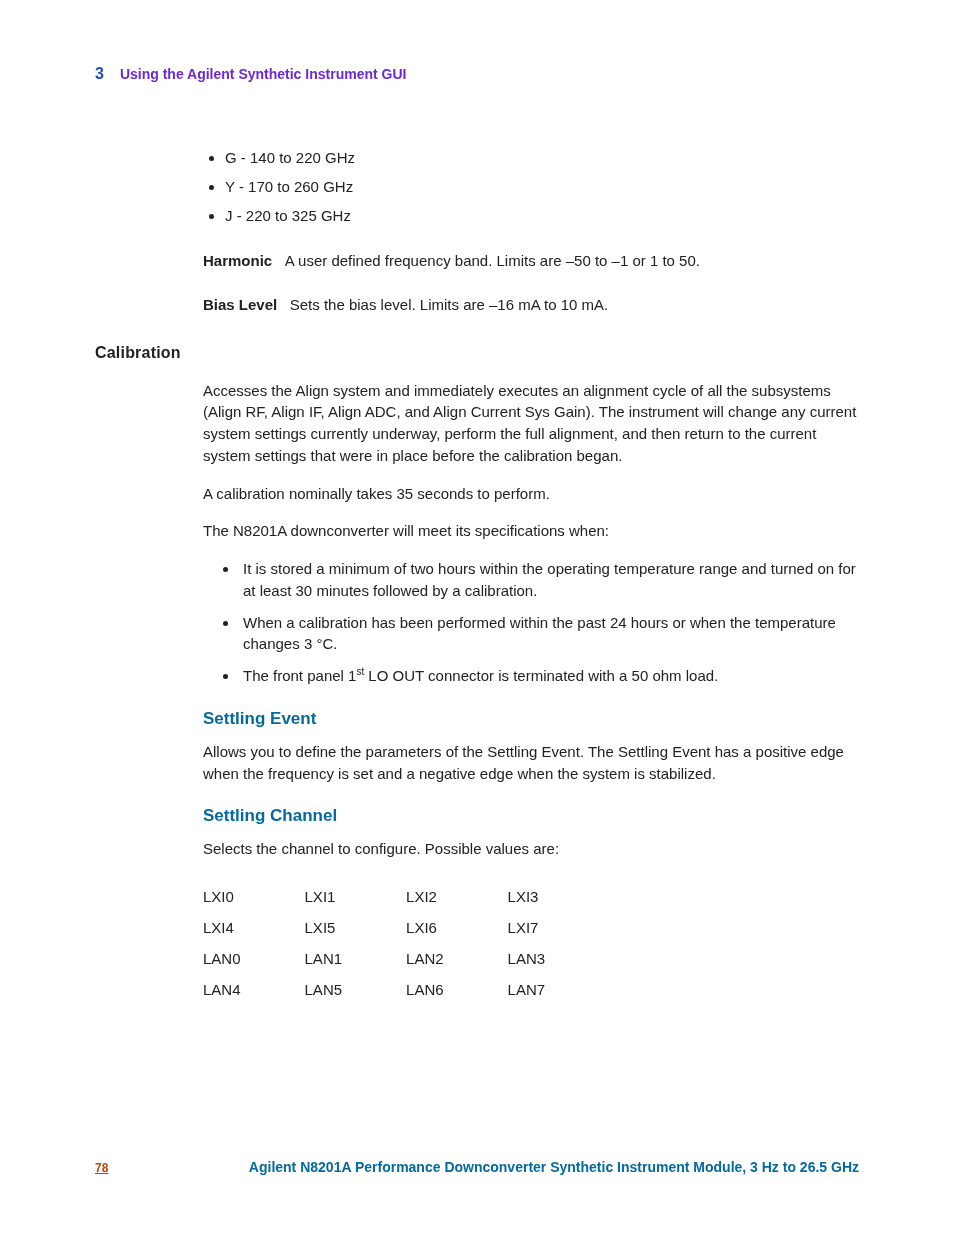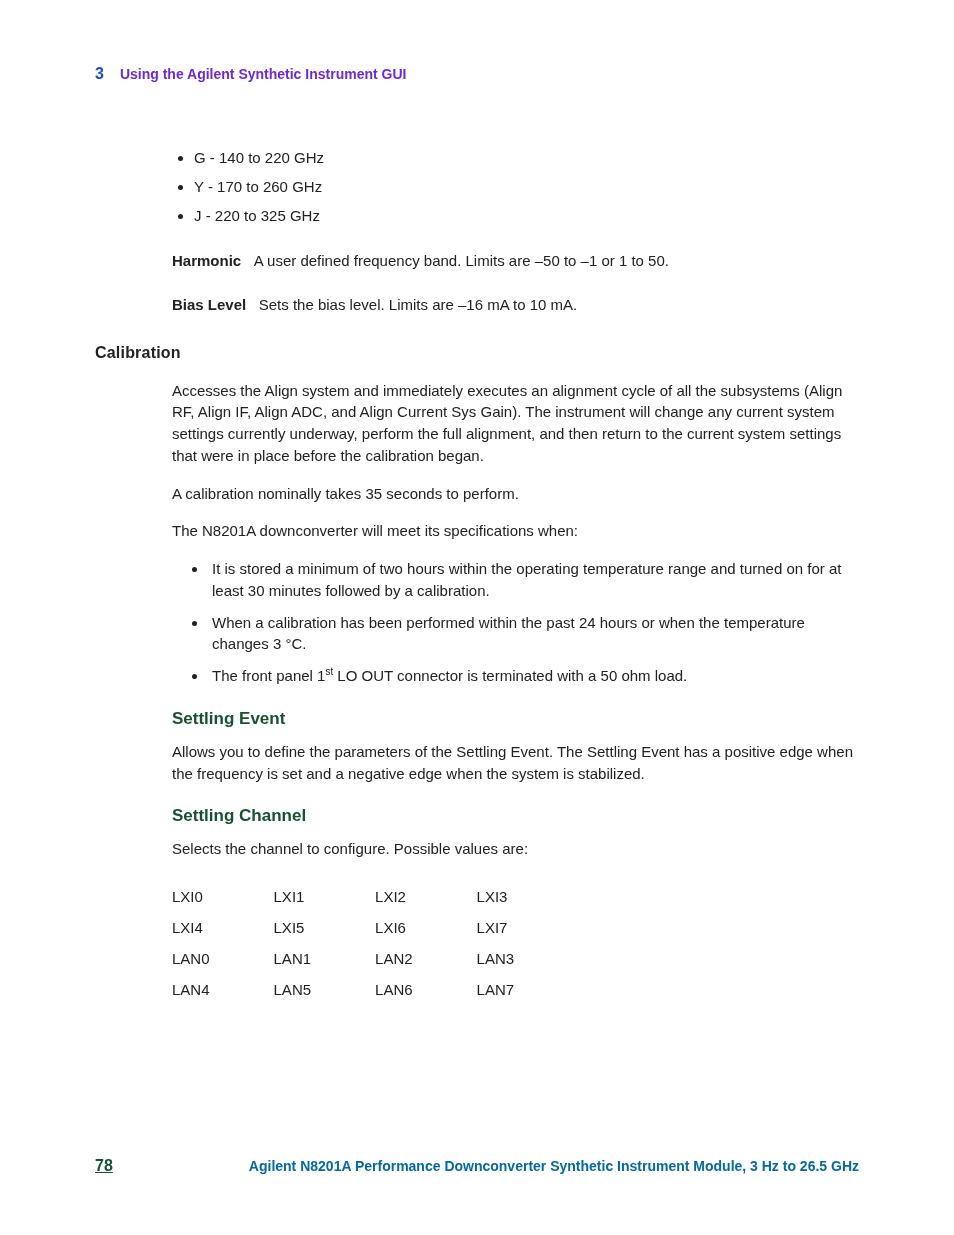--- a/index.html
+++ b/index.html
@@ -27,21 +27,21 @@
     color: #1a4fc8;
     font-weight: bold;
     font-size: 16px;
   }
   .chapter-title {
     color: #6d28d9;
     font-weight: bold;
     font-size: 14px;
   }
   .body-col {
-    margin-left: 77px;
+    margin-left: 108px;
   }
   .bullet-list {
     margin: 0 0 24px 0;
     padding-left: 22px;
   }
   .bullet-list li {
     font-size: 15px;
     line-height: 1.4;
     margin-bottom: 8px;
   }
@@ -60,21 +60,21 @@
     font-size: 16px;
     margin: 28px 0 18px 0;
     letter-spacing: 0.2px;
   }
   .section-h2 {
     font-family: "Arial Narrow", Arial, sans-serif;
     font-stretch: condensed;
     font-weight: bold;
     font-size: 17px;
     margin: 22px 0 12px 0;
-    color: #14532d;
+    color: #0369a1;
   }
   .para {
     font-size: 15px;
     line-height: 1.45;
     margin: 0 0 16px 0;
   }
   .sub-bullets {
     margin: 0 0 20px 0;
     padding-left: 36px;
   }
@@ -94,23 +94,23 @@
   }
   .footer {
     position: absolute;
     bottom: 60px;
     left: 95px;
     right: 95px;
     display: flex;
     align-items: baseline;
   }
   .page-num {
-    color: #14532d;
-    font-weight: bold;
-    font-size: 16px;
+    color: #c2410c;
+    font-weight: bold;
+    font-size: 12px;
     text-decoration: underline;
   }
   .footer-title {
     color: #0369a1;
     font-weight: bold;
     font-size: 14px;
     margin-left: auto;
   }
   sup { font-size: 10px; }
 </style>

